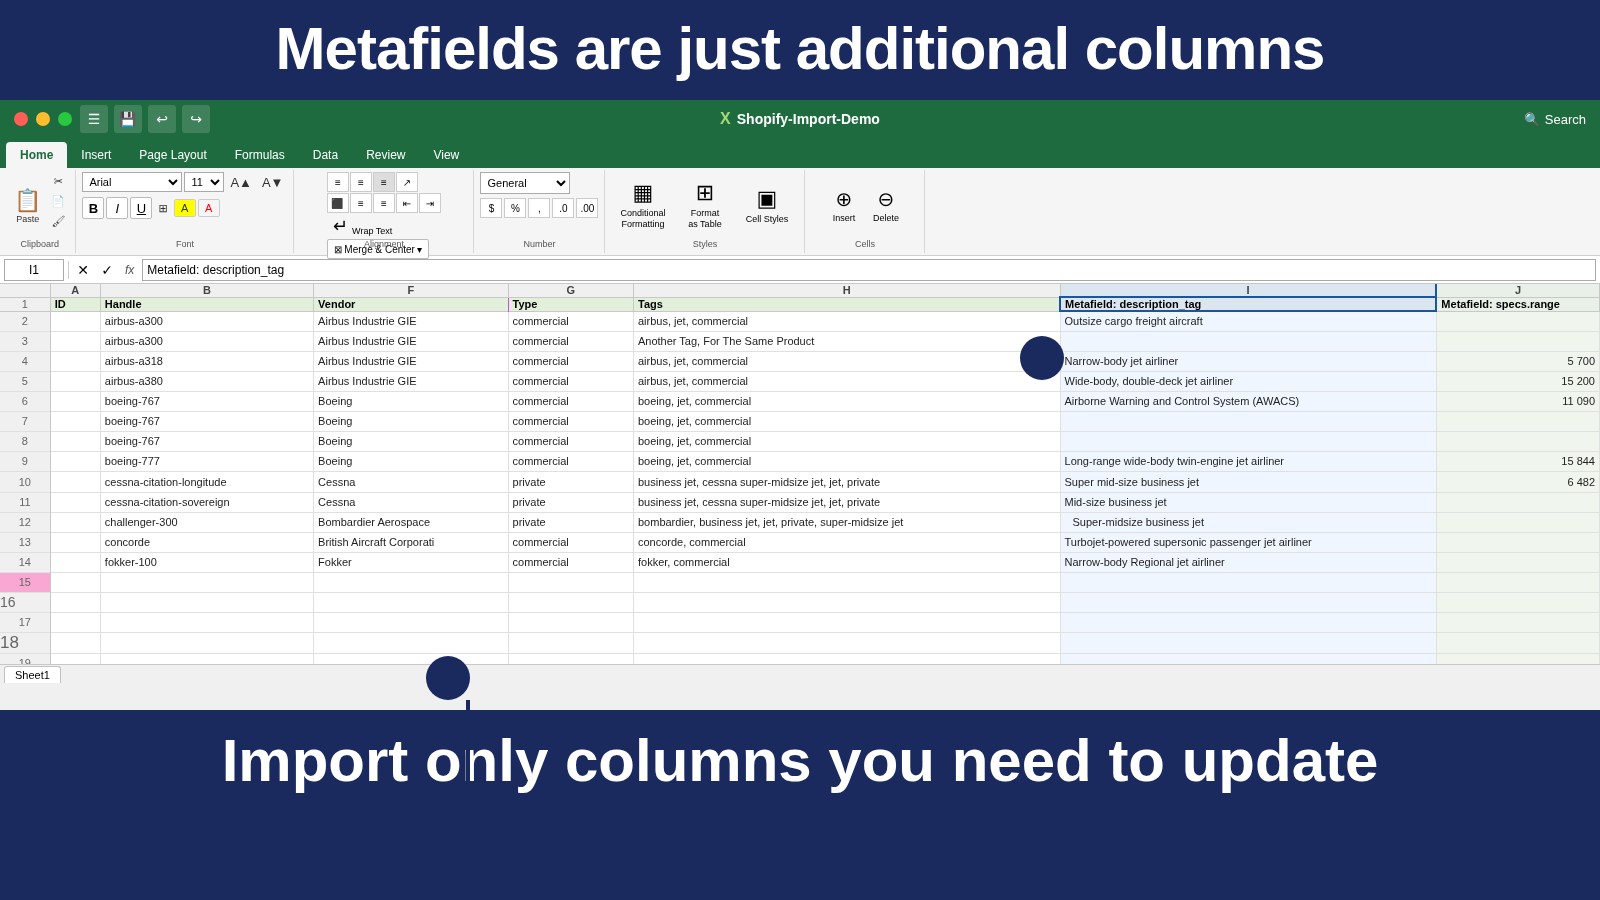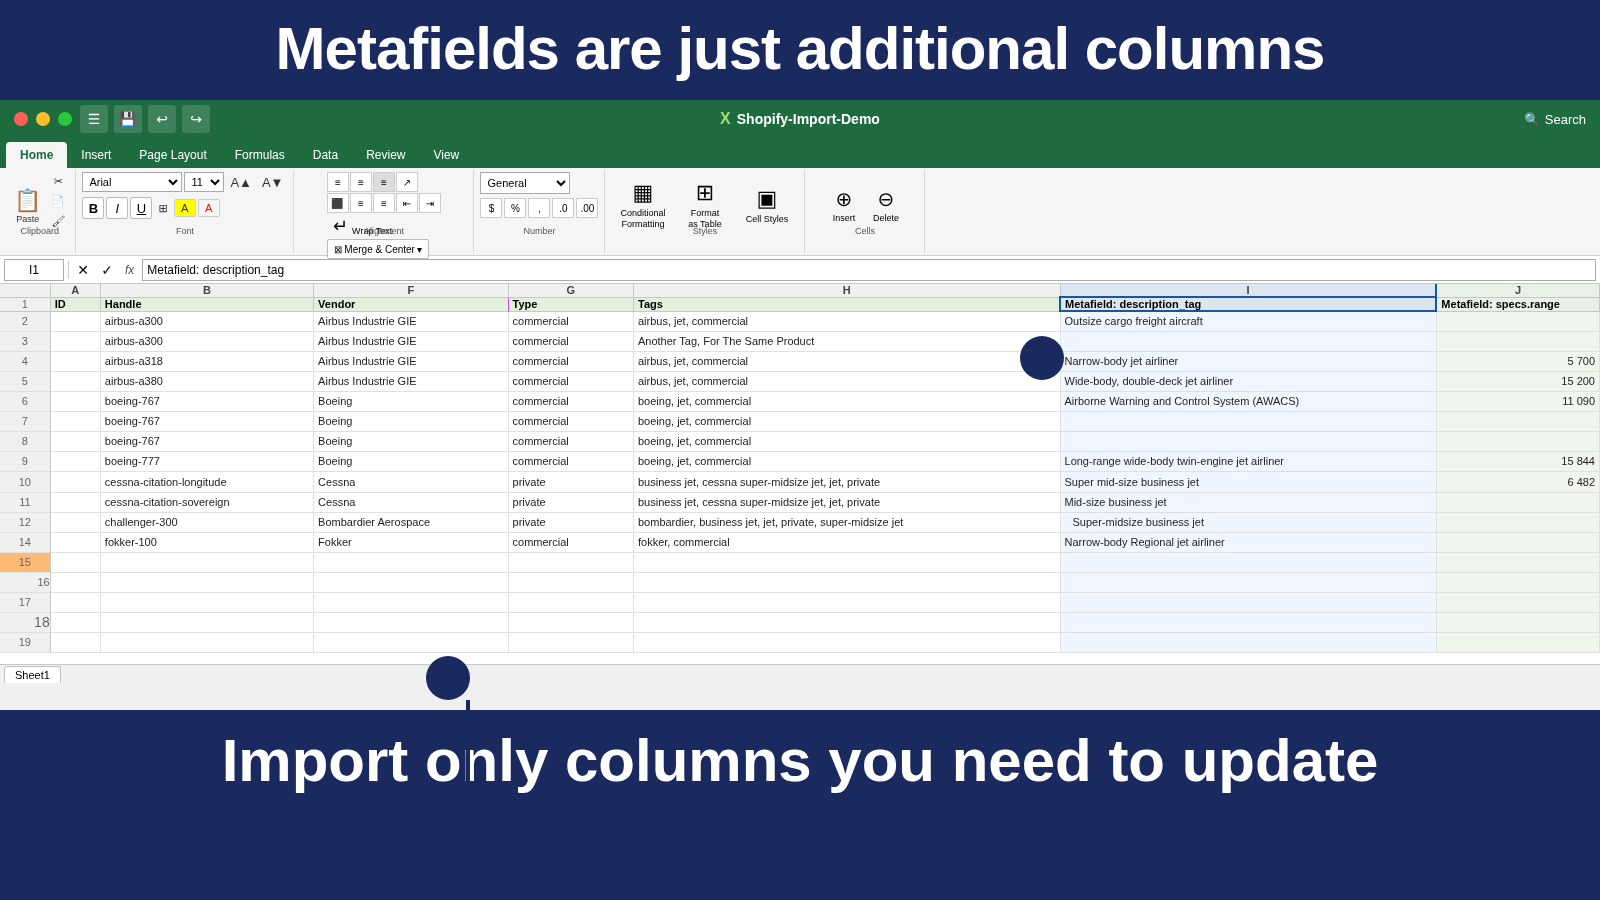--- a/index.html
+++ b/index.html
@@ -113,21 +113,21 @@
       align-items: center;
       border-right: 1px solid #d8d8d8;
       padding: 2px 6px;
       min-width: 50px;
       position: relative;
     }
     .ribbon-group-label {
       font-size: 9px;
       color: #555;
       position: absolute;
-      bottom: 17px;
+      bottom: 4px;
       text-align: center;
       width: 100%;
     }
     .ribbon-group-content {
       display: flex;
       flex-direction: row;
       align-items: center;
       gap: 2px;
       flex: 1;
       padding-bottom: 12px;
@@ -624,61 +624,71 @@
               <td style="min-width: 40px; width: 40px; border-right: 1px solid rgb(200, 200, 200); font-size: 11px; color: rgb(102, 102, 102); text-align: center; background: rgb(240, 240, 240); height: 20px;">12</td>
               <td style="min-width: 40px; width: 40px; border-right: 1px solid rgb(224, 224, 224); font-size: 11px; padding: 0px 4px; height: 20px; overflow: hidden; white-space: nowrap; color: rgb(34, 34, 34);"></td>
               <td style="min-width: 170px; width: 170px; border-right: 1px solid rgb(224, 224, 224); font-size: 11px; padding: 0px 4px; height: 20px; overflow: hidden; white-space: nowrap; color: rgb(34, 34, 34);">challenger-300</td>
               <td style="min-width: 155px; width: 155px; border-right: 1px solid rgb(224, 224, 224); font-size: 11px; padding: 0px 4px; height: 20px; overflow: hidden; white-space: nowrap; color: rgb(34, 34, 34);">Bombardier Aerospace</td>
               <td style="min-width: 100px; width: 100px; border-right: 1px solid rgb(224, 224, 224); font-size: 11px; padding: 0px 4px; height: 20px; overflow: hidden; white-space: nowrap; color: rgb(34, 34, 34);">private</td>
               <td style="min-width: 340px; width: 340px; border-right: 1px solid rgb(224, 224, 224); font-size: 11px; padding: 0px 4px; height: 20px; overflow: hidden; white-space: nowrap; color: rgb(34, 34, 34);">bombardier, business jet, jet, private, super-midsize jet</td>
               <td style="min-width: 300px; width: 300px; background: rgb(240, 246, 255); border-right: 1px solid rgb(224, 224, 224); font-size: 11px; padding: 0px 12px; height: 20px; overflow: hidden; white-space: nowrap; color: rgb(34, 34, 34);">Super-midsize business jet</td>
               <td style="min-width: 130px; width: 130px; background: rgb(240, 245, 238); text-align: right; border-right: 1px solid rgb(224, 224, 224); font-size: 11px; padding: 0px 4px; height: 20px; overflow: hidden; white-space: nowrap; color: rgb(34, 34, 34);"></td>
             </tr>
             <tr style="border-bottom: 1px solid rgb(224, 224, 224);">
+              <td style="min-width: 40px; width: 40px; border-right: 1px solid rgb(200, 200, 200); font-size: 11px; color: rgb(102, 102, 102); text-align: center; background: rgb(240, 240, 240); height: 20px;">13</td>
+              <td style="min-width: 40px; width: 40px; border-right: 1px solid rgb(224, 224, 224); font-size: 11px; padding: 0px 4px; height: 20px; overflow: hidden; white-space: nowrap; color: rgb(34, 34, 34);"></td>
+              <td style="min-width: 170px; width: 170px; border-right: 1px solid rgb(224, 224, 224); font-size: 11px; padding: 0px 4px; height: 20px; overflow: hidden; white-space: nowrap; color: rgb(34, 34, 34);">concorde</td>
+              <td style="min-width: 155px; width: 155px; border-right: 1px solid rgb(224, 224, 224); font-size: 11px; padding: 0px 4px; height: 20px; overflow: hidden; white-space: nowrap; color: rgb(34, 34, 34);">British Aircraft Corporati</td>
+              <td style="min-width: 100px; width: 100px; border-right: 1px solid rgb(224, 224, 224); font-size: 11px; padding: 0px 4px; height: 20px; overflow: hidden; white-space: nowrap; color: rgb(34, 34, 34);">commercial</td>
+              <td style="min-width: 340px; width: 340px; border-right: 1px solid rgb(224, 224, 224); font-size: 11px; padding: 0px 4px; height: 20px; overflow: hidden; white-space: nowrap; color: rgb(34, 34, 34);">concorde, commercial</td>
+              <td style="min-width: 300px; width: 300px; background: rgb(240, 246, 255); border-right: 1px solid rgb(224, 224, 224); font-size: 11px; padding: 0px 4px; height: 20px; overflow: hidden; white-space: nowrap; color: rgb(34, 34, 34);">Turbojet-powered supersonic passenger jet airliner</td>
+              <td style="min-width: 130px; width: 130px; background: rgb(240, 245, 238); text-align: right; border-right: 1px solid rgb(224, 224, 224); font-size: 11px; padding: 0px 4px; height: 20px; overflow: hidden; white-space: nowrap; color: rgb(34, 34, 34);"></td>
+            </tr>
+            <tr style="border-bottom: 1px solid rgb(224, 224, 224);">
               <td style="min-width: 40px; width: 40px; border-right: 1px solid rgb(200, 200, 200); font-size: 11px; color: rgb(102, 102, 102); text-align: center; background: rgb(240, 240, 240); height: 20px;">14</td>
               <td style="min-width: 40px; width: 40px; border-right: 1px solid rgb(224, 224, 224); font-size: 11px; padding: 0px 4px; height: 20px; overflow: hidden; white-space: nowrap; color: rgb(34, 34, 34);"></td>
               <td style="min-width: 170px; width: 170px; border-right: 1px solid rgb(224, 224, 224); font-size: 11px; padding: 0px 4px; height: 20px; overflow: hidden; white-space: nowrap; color: rgb(34, 34, 34);">fokker-100</td>
               <td style="min-width: 155px; width: 155px; border-right: 1px solid rgb(224, 224, 224); font-size: 11px; padding: 0px 4px; height: 20px; overflow: hidden; white-space: nowrap; color: rgb(34, 34, 34);">Fokker</td>
               <td style="min-width: 100px; width: 100px; border-right: 1px solid rgb(224, 224, 224); font-size: 11px; padding: 0px 4px; height: 20px; overflow: hidden; white-space: nowrap; color: rgb(34, 34, 34);">commercial</td>
               <td style="min-width: 340px; width: 340px; border-right: 1px solid rgb(224, 224, 224); font-size: 11px; padding: 0px 4px; height: 20px; overflow: hidden; white-space: nowrap; color: rgb(34, 34, 34);">fokker, commercial</td>
               <td style="min-width: 300px; width: 300px; background: rgb(240, 246, 255); border-right: 1px solid rgb(224, 224, 224); font-size: 11px; padding: 0px 4px; height: 20px; overflow: hidden; white-space: nowrap; color: rgb(34, 34, 34);">Narrow-body Regional jet airliner</td>
               <td style="min-width: 130px; width: 130px; background: rgb(240, 245, 238); text-align: right; border-right: 1px solid rgb(224, 224, 224); font-size: 11px; padding: 0px 4px; height: 20px; overflow: hidden; white-space: nowrap; color: rgb(34, 34, 34);"></td>
             </tr>
             <tr style="border-bottom: 1px solid rgb(224, 224, 224);">
-              <td style="min-width: 40px; width: 40px; border-right: 1px solid rgb(200, 200, 200); font-size: 11px; color: rgb(102, 102, 102); text-align: center; background: #fdba74; height: 20px; margin-left: 32px;">15</td>
+              <td style="min-width: 40px; width: 40px; border-right: 1px solid rgb(200, 200, 200); font-size: 11px; color: rgb(102, 102, 102); text-align: center; background: #f9a8d4; height: 20px; margin-left: 32px;">15</td>
               <td style="border-right: 1px solid rgb(224, 224, 224); font-size: 11px; padding: 0px 4px; height: 20px;"></td>
               <td style="border-right: 1px solid rgb(224, 224, 224); font-size: 11px; padding: 0px 4px; height: 20px;"></td>
               <td style="border-right: 1px solid rgb(224, 224, 224); font-size: 11px; padding: 0px 4px; height: 20px;"></td>
               <td style="border-right: 1px solid rgb(224, 224, 224); font-size: 11px; padding: 0px 4px; height: 20px;"></td>
               <td style="border-right: 1px solid rgb(224, 224, 224); font-size: 11px; padding: 0px 4px; height: 20px;"></td>
               <td style="border-right: 1px solid rgb(224, 224, 224); font-size: 11px; padding: 0px 4px; height: 20px; background: rgb(240, 246, 255);"></td>
               <td style="border-right: 1px solid rgb(224, 224, 224); font-size: 11px; padding: 0px 4px; height: 20px; background: rgb(240, 245, 238);"></td>
             </tr>
             <tr style="border-bottom: 1px solid rgb(224, 224, 224);">
-              <td style="min-width: 40px; width: 40px; border-right: 1px solid rgb(200, 200, 200); font-size: 11px; color: rgb(102, 102, 102); text-align: right; background: rgb(240, 240, 240); height: 20px;">16</td>
+              <td style="min-width: 40px; width: 40px; border-right: 1px solid rgb(200, 200, 200); font-size: 14px; color: rgb(102, 102, 102); text-align: left; background: rgb(240, 240, 240); height: 20px;">16</td>
               <td style="border-right: 1px solid rgb(224, 224, 224); font-size: 11px; padding: 0px 4px; height: 20px;"></td>
               <td style="border-right: 1px solid rgb(224, 224, 224); font-size: 11px; padding: 0px 4px; height: 20px;"></td>
               <td style="border-right: 1px solid rgb(224, 224, 224); font-size: 11px; padding: 0px 4px; height: 20px;"></td>
               <td style="border-right: 1px solid rgb(224, 224, 224); font-size: 11px; padding: 0px 4px; height: 20px;"></td>
               <td style="border-right: 1px solid rgb(224, 224, 224); font-size: 11px; padding: 0px 4px; height: 20px;"></td>
               <td style="border-right: 1px solid rgb(224, 224, 224); font-size: 11px; padding: 0px 4px; height: 20px; background: rgb(240, 246, 255);"></td>
               <td style="border-right: 1px solid rgb(224, 224, 224); font-size: 11px; padding: 0px 4px; height: 20px; background: rgb(240, 245, 238);"></td>
             </tr>
             <tr style="border-bottom: 1px solid rgb(224, 224, 224); margin-top: 38px;">
               <td style="min-width: 40px; width: 40px; border-right: 1px solid rgb(200, 200, 200); font-size: 11px; color: rgb(102, 102, 102); text-align: center; background: rgb(240, 240, 240); height: 20px;">17</td>
               <td style="border-right: 1px solid rgb(224, 224, 224); font-size: 11px; padding: 0px 4px; height: 20px;"></td>
               <td style="border-right: 1px solid rgb(224, 224, 224); font-size: 11px; padding: 0px 4px; height: 20px;"></td>
               <td style="border-right: 1px solid rgb(224, 224, 224); font-size: 11px; padding: 0px 4px; height: 20px;"></td>
               <td style="border-right: 1px solid rgb(224, 224, 224); font-size: 11px; padding: 0px 4px; height: 20px;"></td>
               <td style="border-right: 1px solid rgb(224, 224, 224); font-size: 11px; padding: 0px 4px; height: 20px;"></td>
               <td style="border-right: 1px solid rgb(224, 224, 224); font-size: 11px; padding: 0px 4px; height: 20px; background: rgb(240, 246, 255);"></td>
               <td style="border-right: 1px solid rgb(224, 224, 224); font-size: 11px; padding: 0px 4px; height: 20px; background: rgb(240, 245, 238);"></td>
             </tr>
             <tr style="border-bottom: 1px solid rgb(224, 224, 224);">
-              <td style="min-width: 40px; width: 40px; border-right: 1px solid rgb(200, 200, 200); font-size: 14px; color: rgb(102, 102, 102); text-align: right; background: rgb(240, 240, 240); height: 20px; padding-left: 12px;">18</td>
+              <td style="min-width: 40px; width: 40px; border-right: 1px solid rgb(200, 200, 200); font-size: 17px; color: rgb(102, 102, 102); text-align: left; background: rgb(240, 240, 240); height: 20px;">18</td>
               <td style="border-right: 1px solid rgb(224, 224, 224); font-size: 11px; padding: 0px 4px; height: 20px;"></td>
               <td style="border-right: 1px solid rgb(224, 224, 224); font-size: 11px; padding: 0px 4px; height: 20px;"></td>
               <td style="border-right: 1px solid rgb(224, 224, 224); font-size: 11px; padding: 0px 4px; height: 20px;"></td>
               <td style="border-right: 1px solid rgb(224, 224, 224); font-size: 11px; padding: 0px 4px; height: 20px;"></td>
               <td style="border-right: 1px solid rgb(224, 224, 224); font-size: 11px; padding: 0px 4px; height: 20px;"></td>
               <td style="border-right: 1px solid rgb(224, 224, 224); font-size: 11px; padding: 0px 4px; height: 20px; background: rgb(240, 246, 255);"></td>
               <td style="border-right: 1px solid rgb(224, 224, 224); font-size: 11px; padding: 0px 4px; height: 20px; background: rgb(240, 245, 238);"></td>
             </tr>
             <tr style="border-bottom: 1px solid rgb(224, 224, 224);">
               <td style="min-width: 40px; width: 40px; border-right: 1px solid rgb(200, 200, 200); font-size: 11px; color: rgb(102, 102, 102); text-align: center; background: rgb(240, 240, 240); height: 20px;">19</td>

